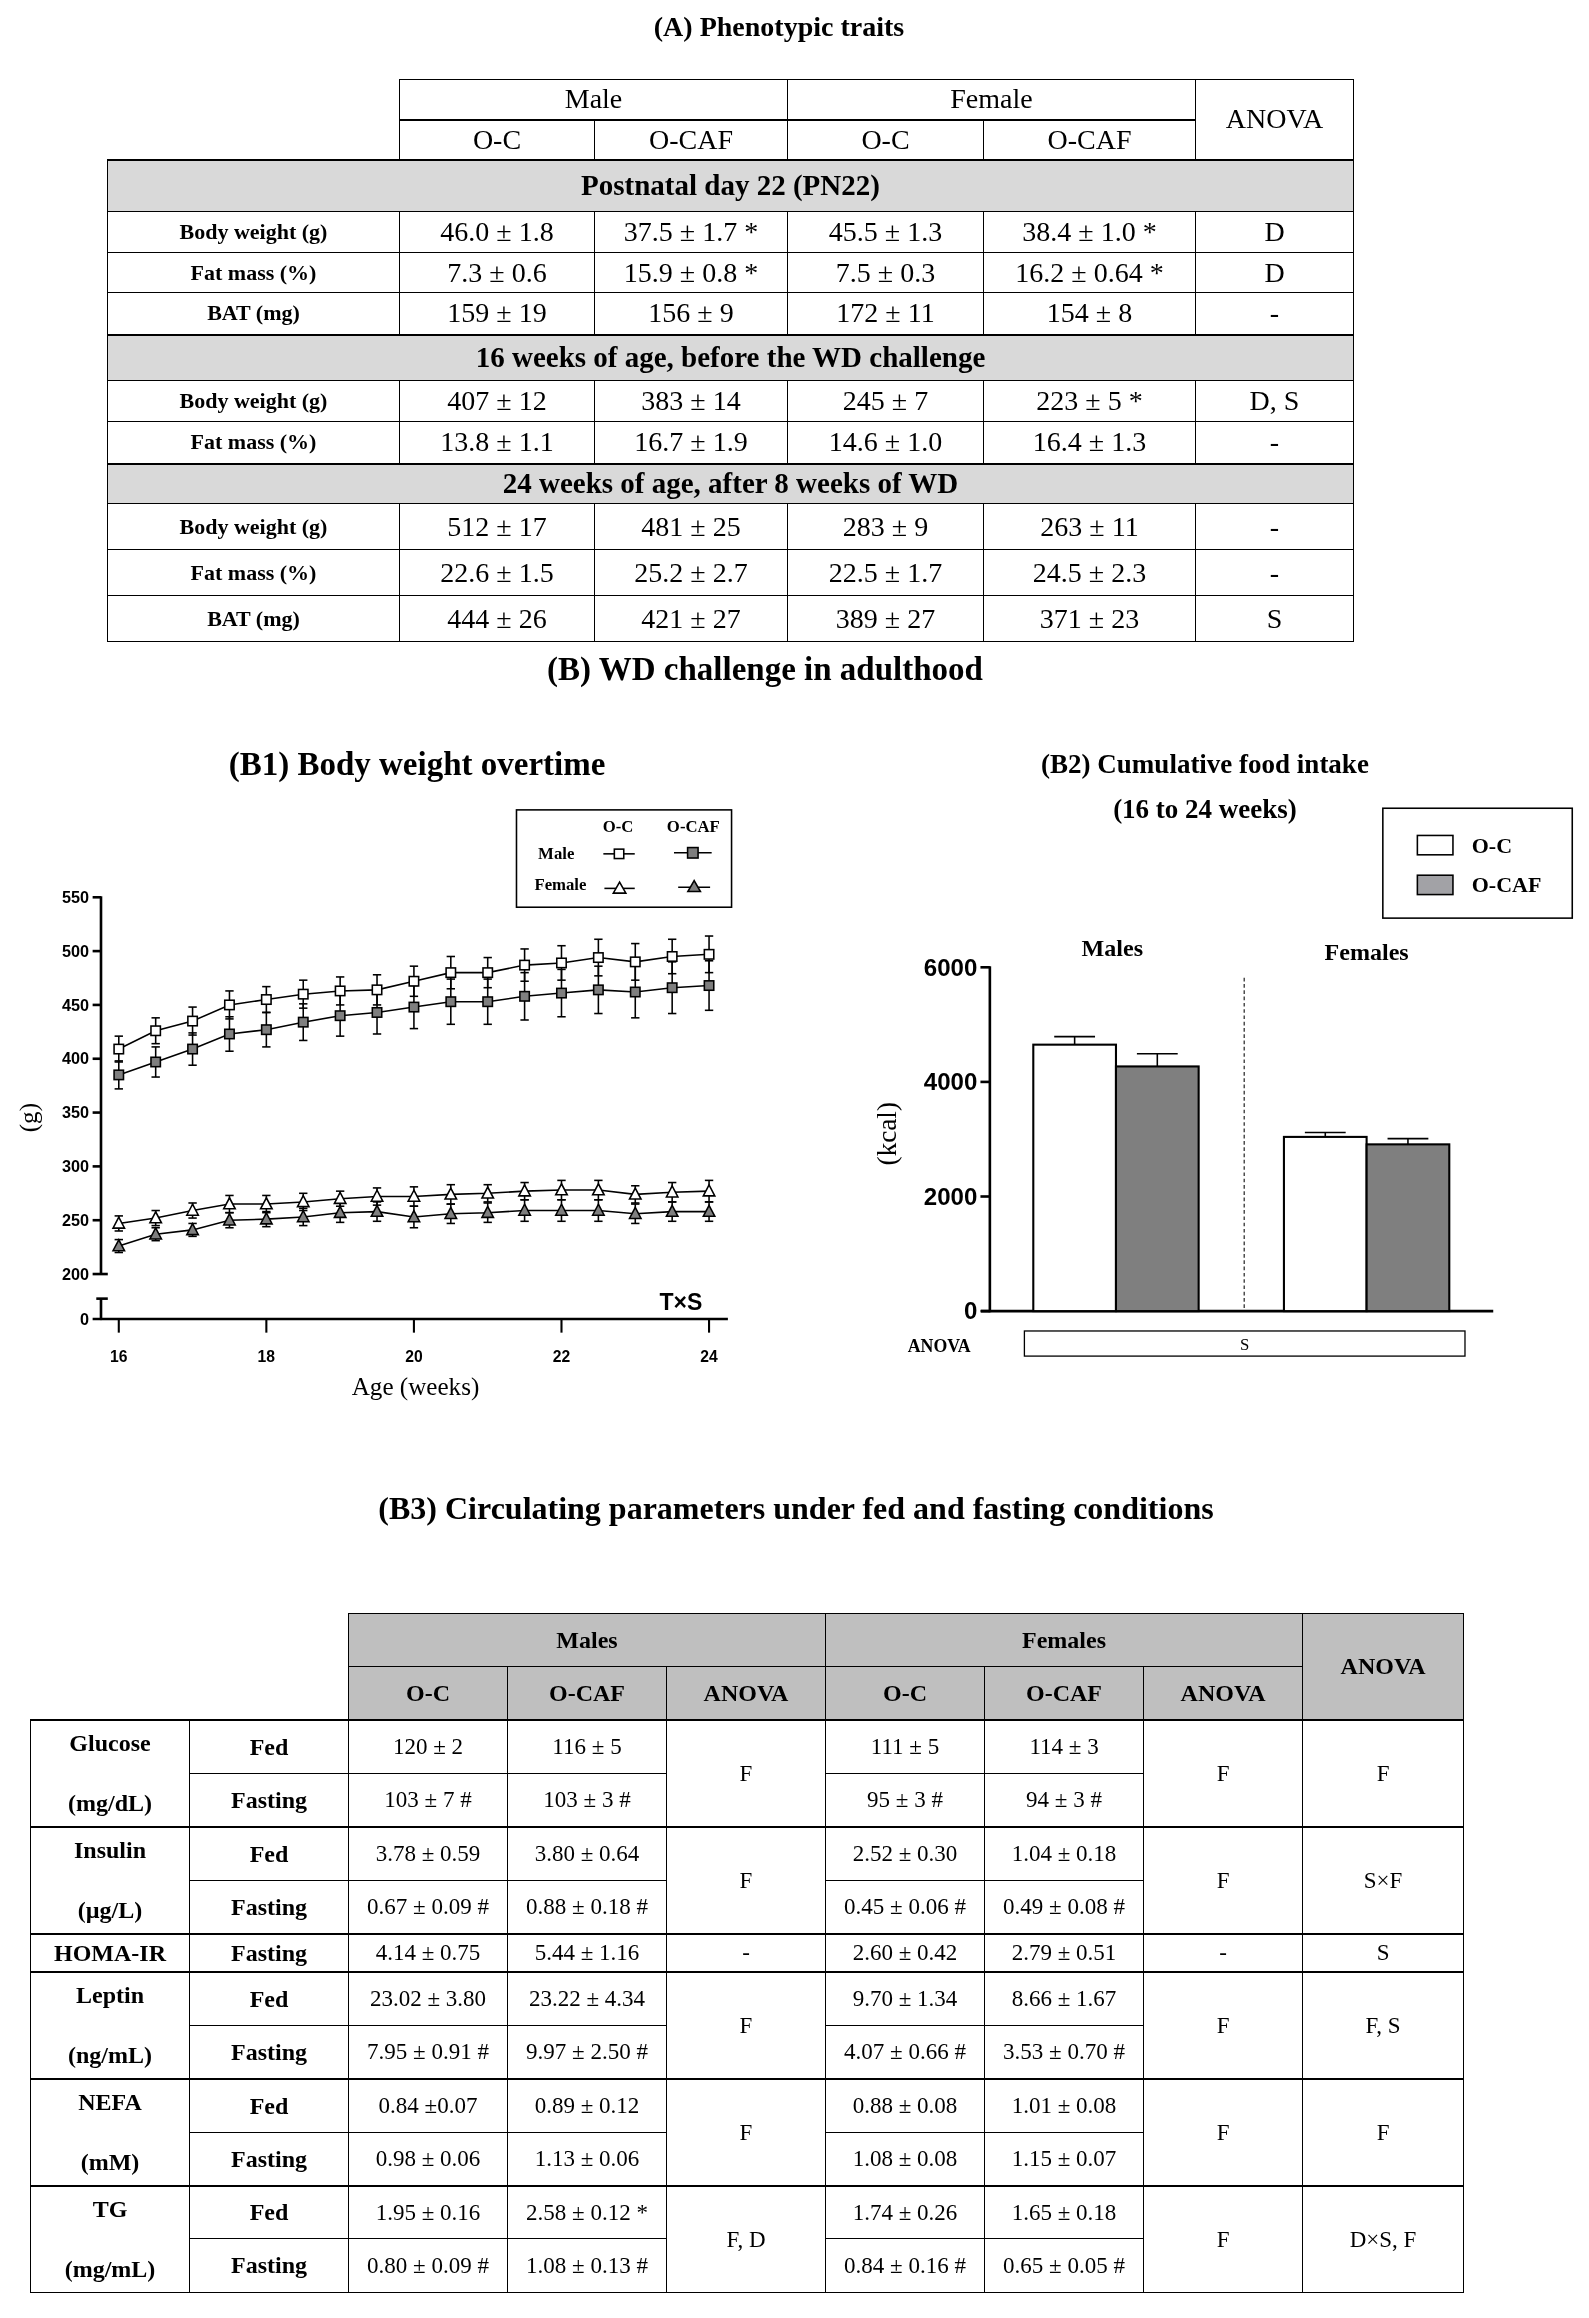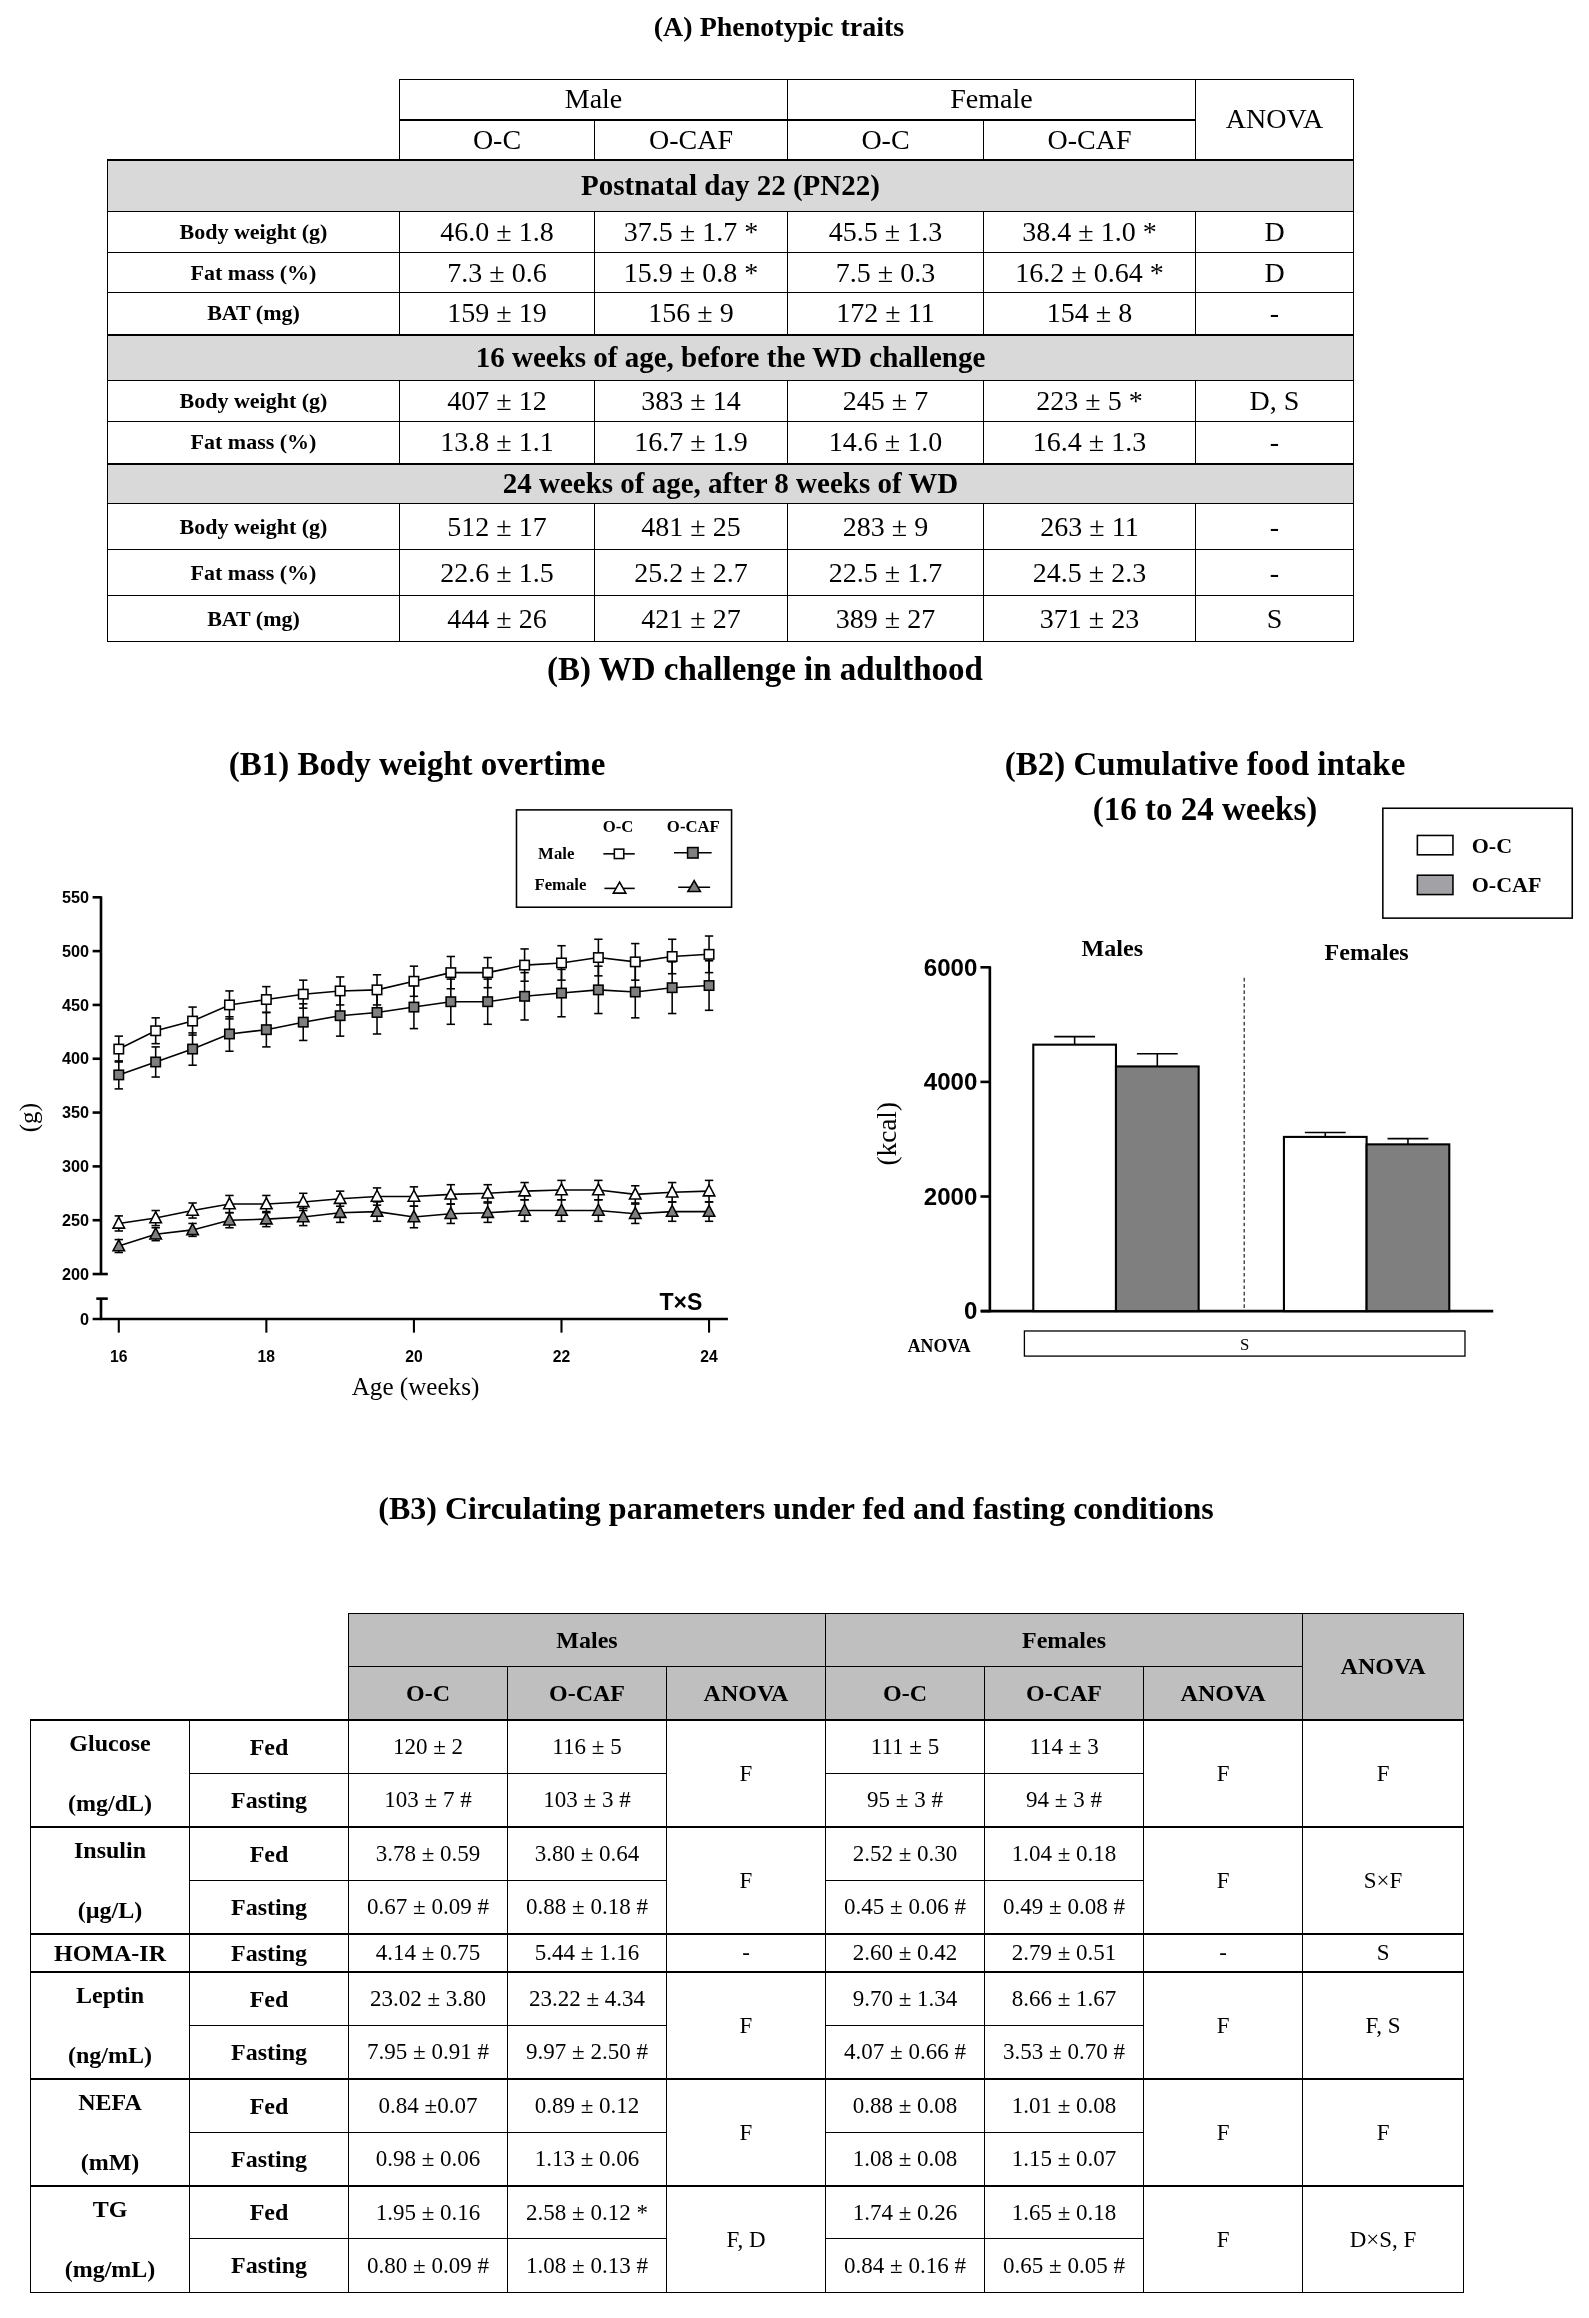--- a/index.html
+++ b/index.html
@@ -150,21 +150,21 @@
     <td>371 ± 23</td>
     <td>S</td>
   </tr>
 </tbody>
   </table>
 
 <div class="title" style="left:765px; top:653px; font-size:33px;">(B) WD challenge in adulthood</div>
 
 <div class="title" style="left:417px; top:748px; font-size:33px;">(B1) Body weight overtime</div>
 
-<div class="title" style="left:1205px; top:742px; font-size:33px; line-height:45px;">
+<div class="title" style="left:1205px; top:742px; font-size:27px; line-height:45px;">
   <div>(B2) Cumulative food intake</div>
   <div>(16 to 24 weeks)</div>
 </div>
 
 <svg id="chart-b1" class="chart" style="left:0; top:785px;" width="764" height="639" viewBox="0 1500 1460 1220" xmlns="http://www.w3.org/2000/svg">
     <g>
       <line x1="193" y1="1712" x2="193" y2="2435.985" stroke="#000" stroke-width="5"></line>
       <line x1="193" y1="2481" x2="193" y2="2522" stroke="#000" stroke-width="5"></line>
       <line x1="184" y1="2481" x2="206" y2="2481" stroke="#000" stroke-width="5"></line>
       <text x="170" y="2531" text-anchor="end" font-family="'Liberation Sans', 'DejaVu Sans', sans-serif" font-weight="bold" font-size="31">0</text>

